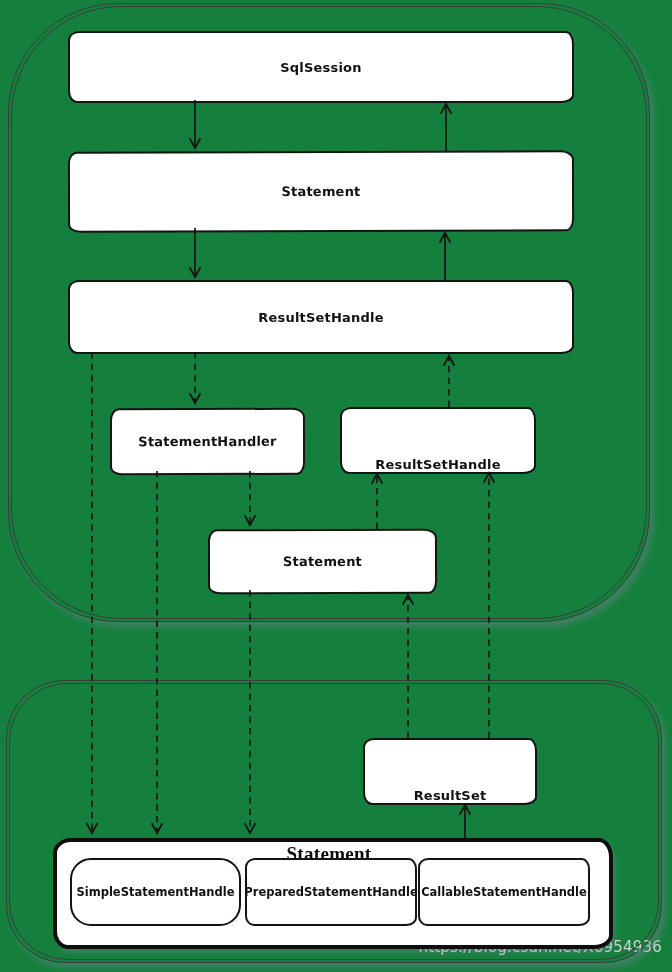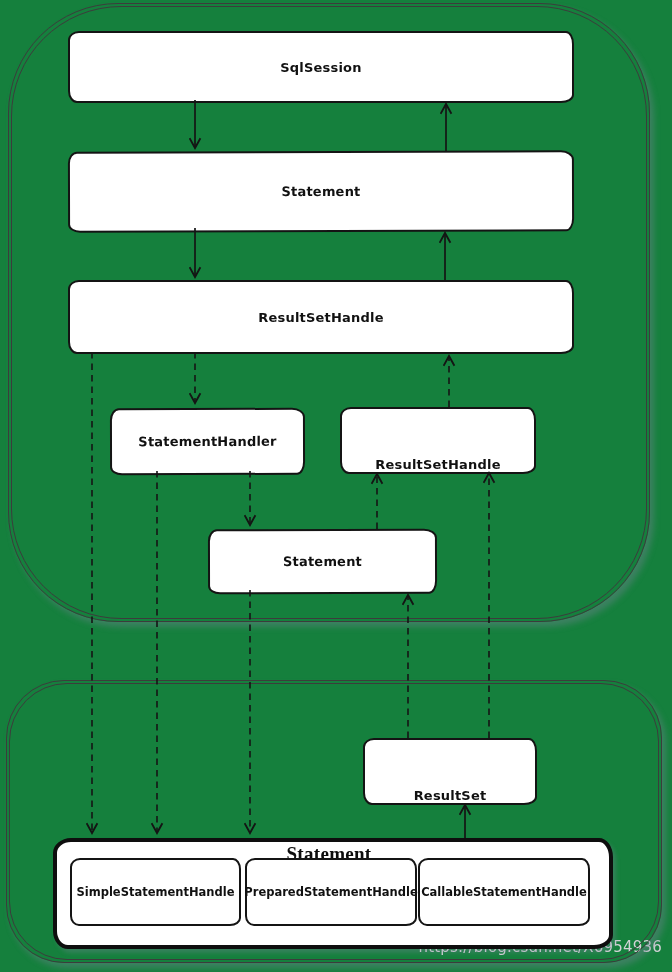--- a/index.html
+++ b/index.html
@@ -37,21 +37,21 @@
     position:absolute;left:53px;top:838px;width:552px;height:103px;background:#fff;
     border:4.2px solid #0e0e0e;border-radius:18px 14px 19px 15px / 15px 19px 14px 18px;
     box-shadow:3px 4px 4px rgba(125,132,158,.3);
   }
   .sub-node{
     position:absolute;display:flex;align-items:center;justify-content:center;
     background:#fff;border:2.8px solid #141414;
     border-radius:10px 8px 11px 9px / 9px 11px 8px 10px;
     font-weight:700;font-size:11.5px;color:#111;
   }
-  .box-simple{left:70px;top:858px;width:167px;height:64px;}
+  .box-simple{left:70px;top:858px;width:167px;height:64px;border-radius:21px;}
   .box-prepared{left:245px;top:858px;width:168px;height:64px;}
   .box-callable{left:418px;top:858px;width:168px;height:64px;}
   .statement-label{
     position:absolute;left:53px;top:811px;width:552px;text-align:center;
     font-family:"Liberation Serif","DejaVu Serif",serif;
     font-weight:700;font-size:19px;color:#0c0c0c;letter-spacing:.3px;margin-top:32px;
   }
   .watermark{
     position:absolute;right:10px;top:938px;z-index:1;
     font-size:15px;color:#d2d2d6;letter-spacing:.2px;

